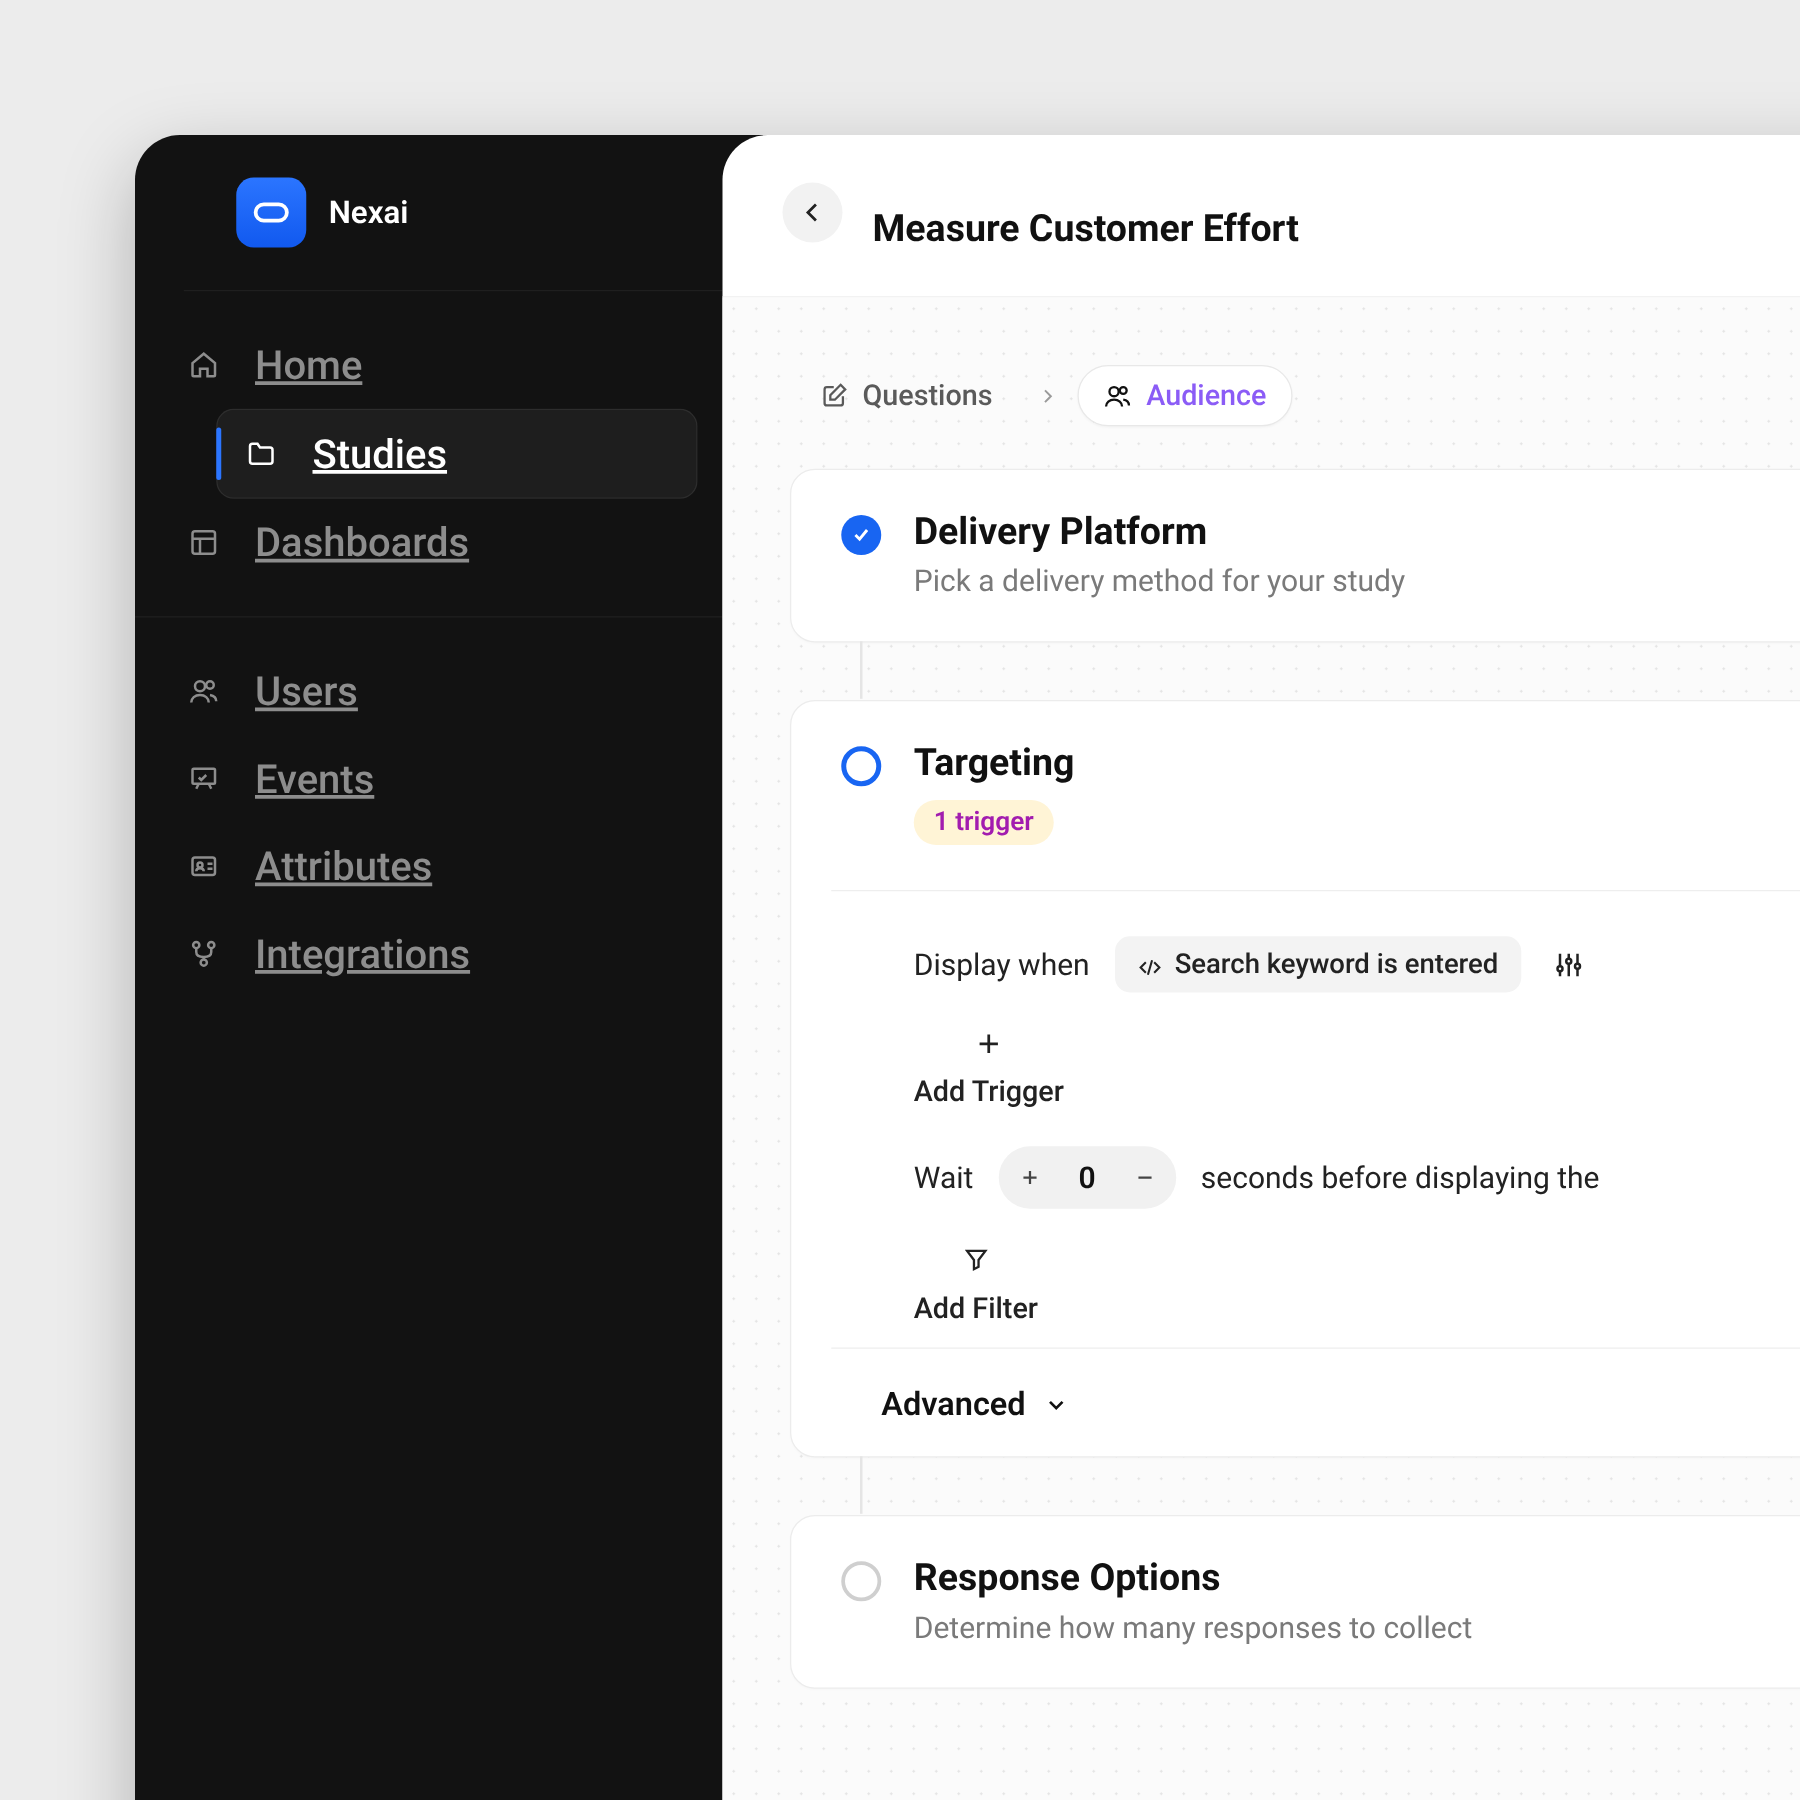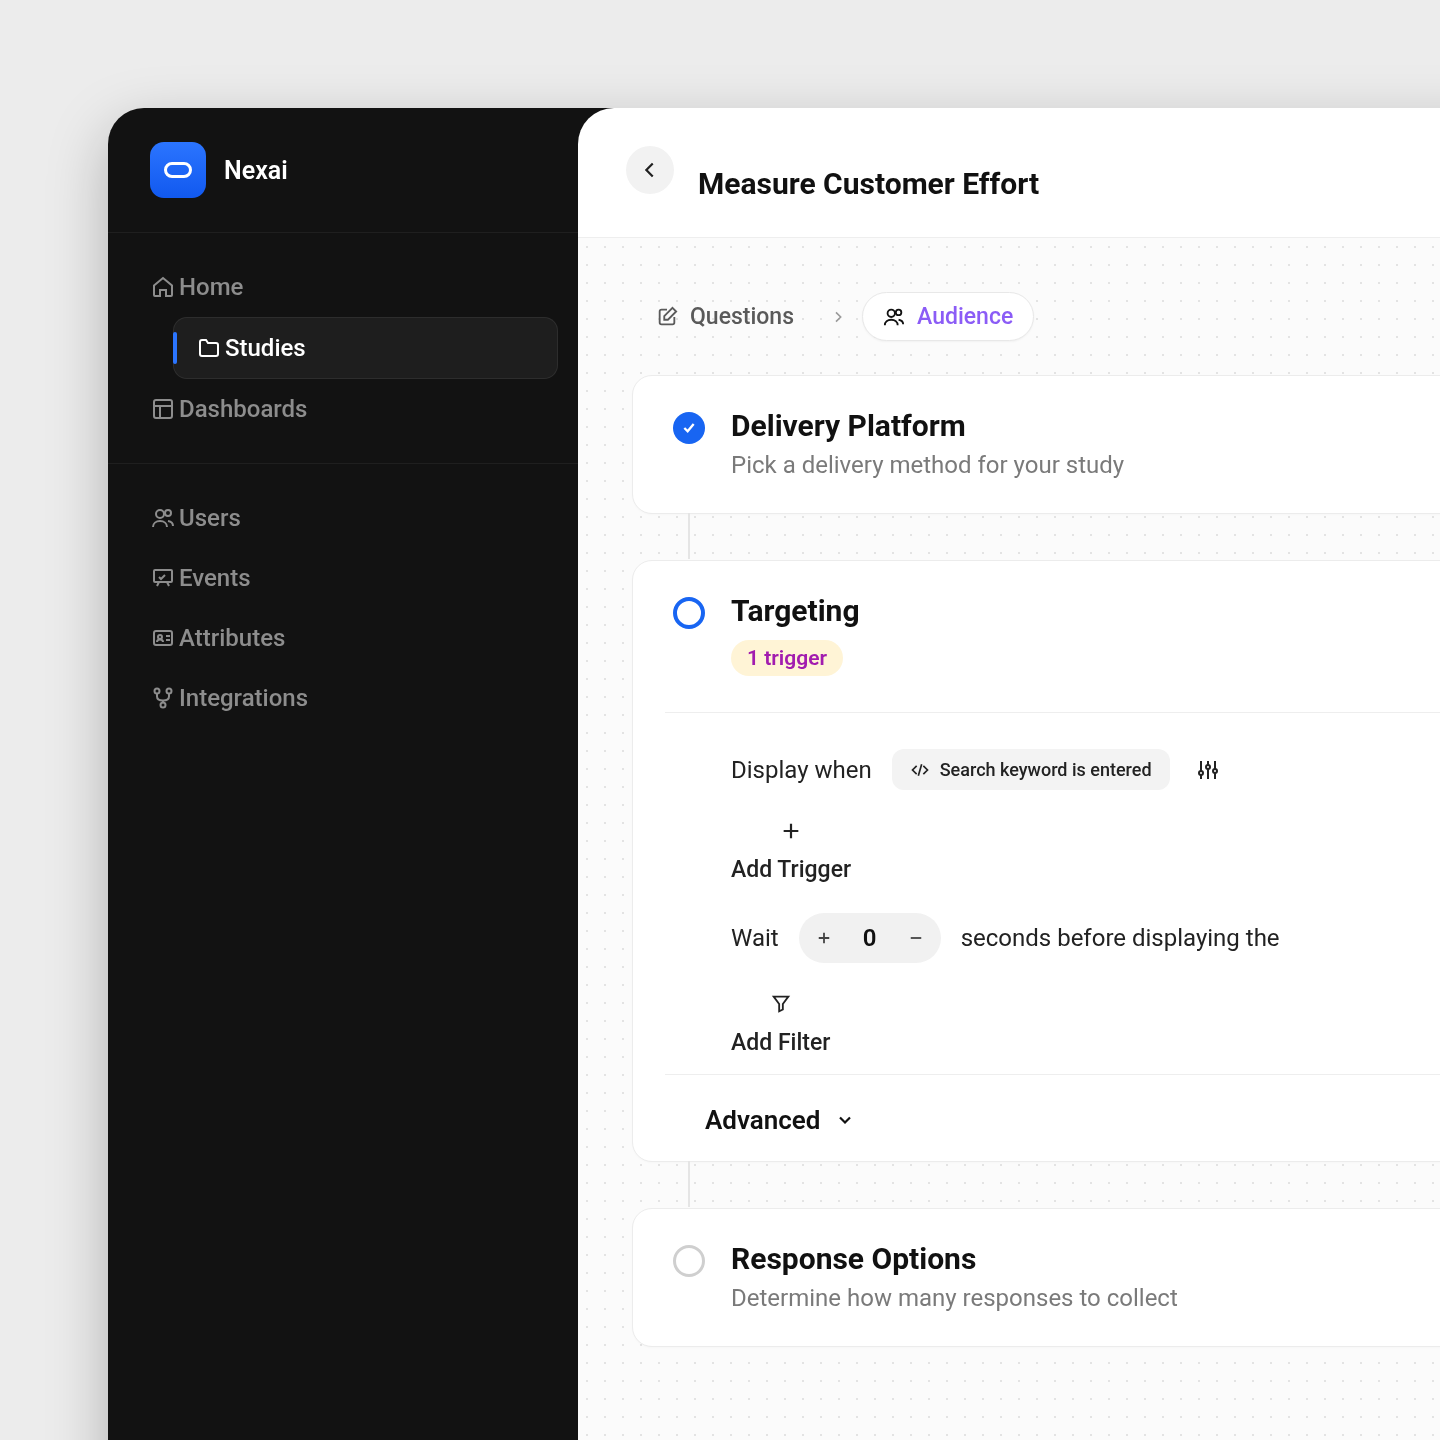--- a/index.html
+++ b/index.html
@@ -27,20 +27,21 @@
   display: flex;
   flex-direction: column;
   color: #9a9a9a;
 }
 .brand {
   display: flex;
   align-items: center;
   gap: 18px;
   padding: 34px 40px 34px 42px;
   border-bottom: 1px solid rgba(255,255,255,0.06);
+  margin-left: 39px;
 }
 .brand-logo {
   width: 56px;
   height: 56px;
   border-radius: 14px;
   background: linear-gradient(180deg, #2b75ff 0%, #1159ef 100%);
   display: flex;
   align-items: center;
   justify-content: center;
 }
@@ -55,28 +56,29 @@
   font-size: 25px;
   font-weight: 600;
 }
 .nav-group {
   padding: 24px 20px;
   border-bottom: 1px solid rgba(255,255,255,0.06);
 }
 .nav-item {
   display: flex;
   align-items: center;
-  gap: 3px;
+  gap: 28px;
   padding: 16px 22px;
   border-radius: 14px;
   color: #8d8d8d;
-  font-size: 24px;
+  font-size: 32px;
   font-weight: 500;
   cursor: pointer;
   position: relative;
+  text-decoration: underline;
 }
 .nav-item.active {
   background: rgba(255,255,255,0.05);
   color: #fff;
   border: 1px solid rgba(255,255,255,0.07);
   margin-left: 45px;
 }
 .nav-item.active::before {
   content: "";
   position: absolute;
@@ -233,26 +235,26 @@
 .row {
   display: flex;
   align-items: center;
   gap: 20px;
   margin-bottom: 30px;
   font-size: 24px;
   color: #222;
 }
 .chip {
   display: inline-flex;
-  align-items: center;
+  align-items: flex-end;
   gap: 10px;
   background: #f3f3f3;
   border-radius: 12px;
   padding: 10px 18px;
-  font-size: 18px;
+  font-size: 22px;
   font-weight: 500;
   color: #222;
 }
 .icon-btn-sq {
   width: 36px;
   height: 36px;
   display: flex;
   align-items: center;
   justify-content: center;
   cursor: pointer;

